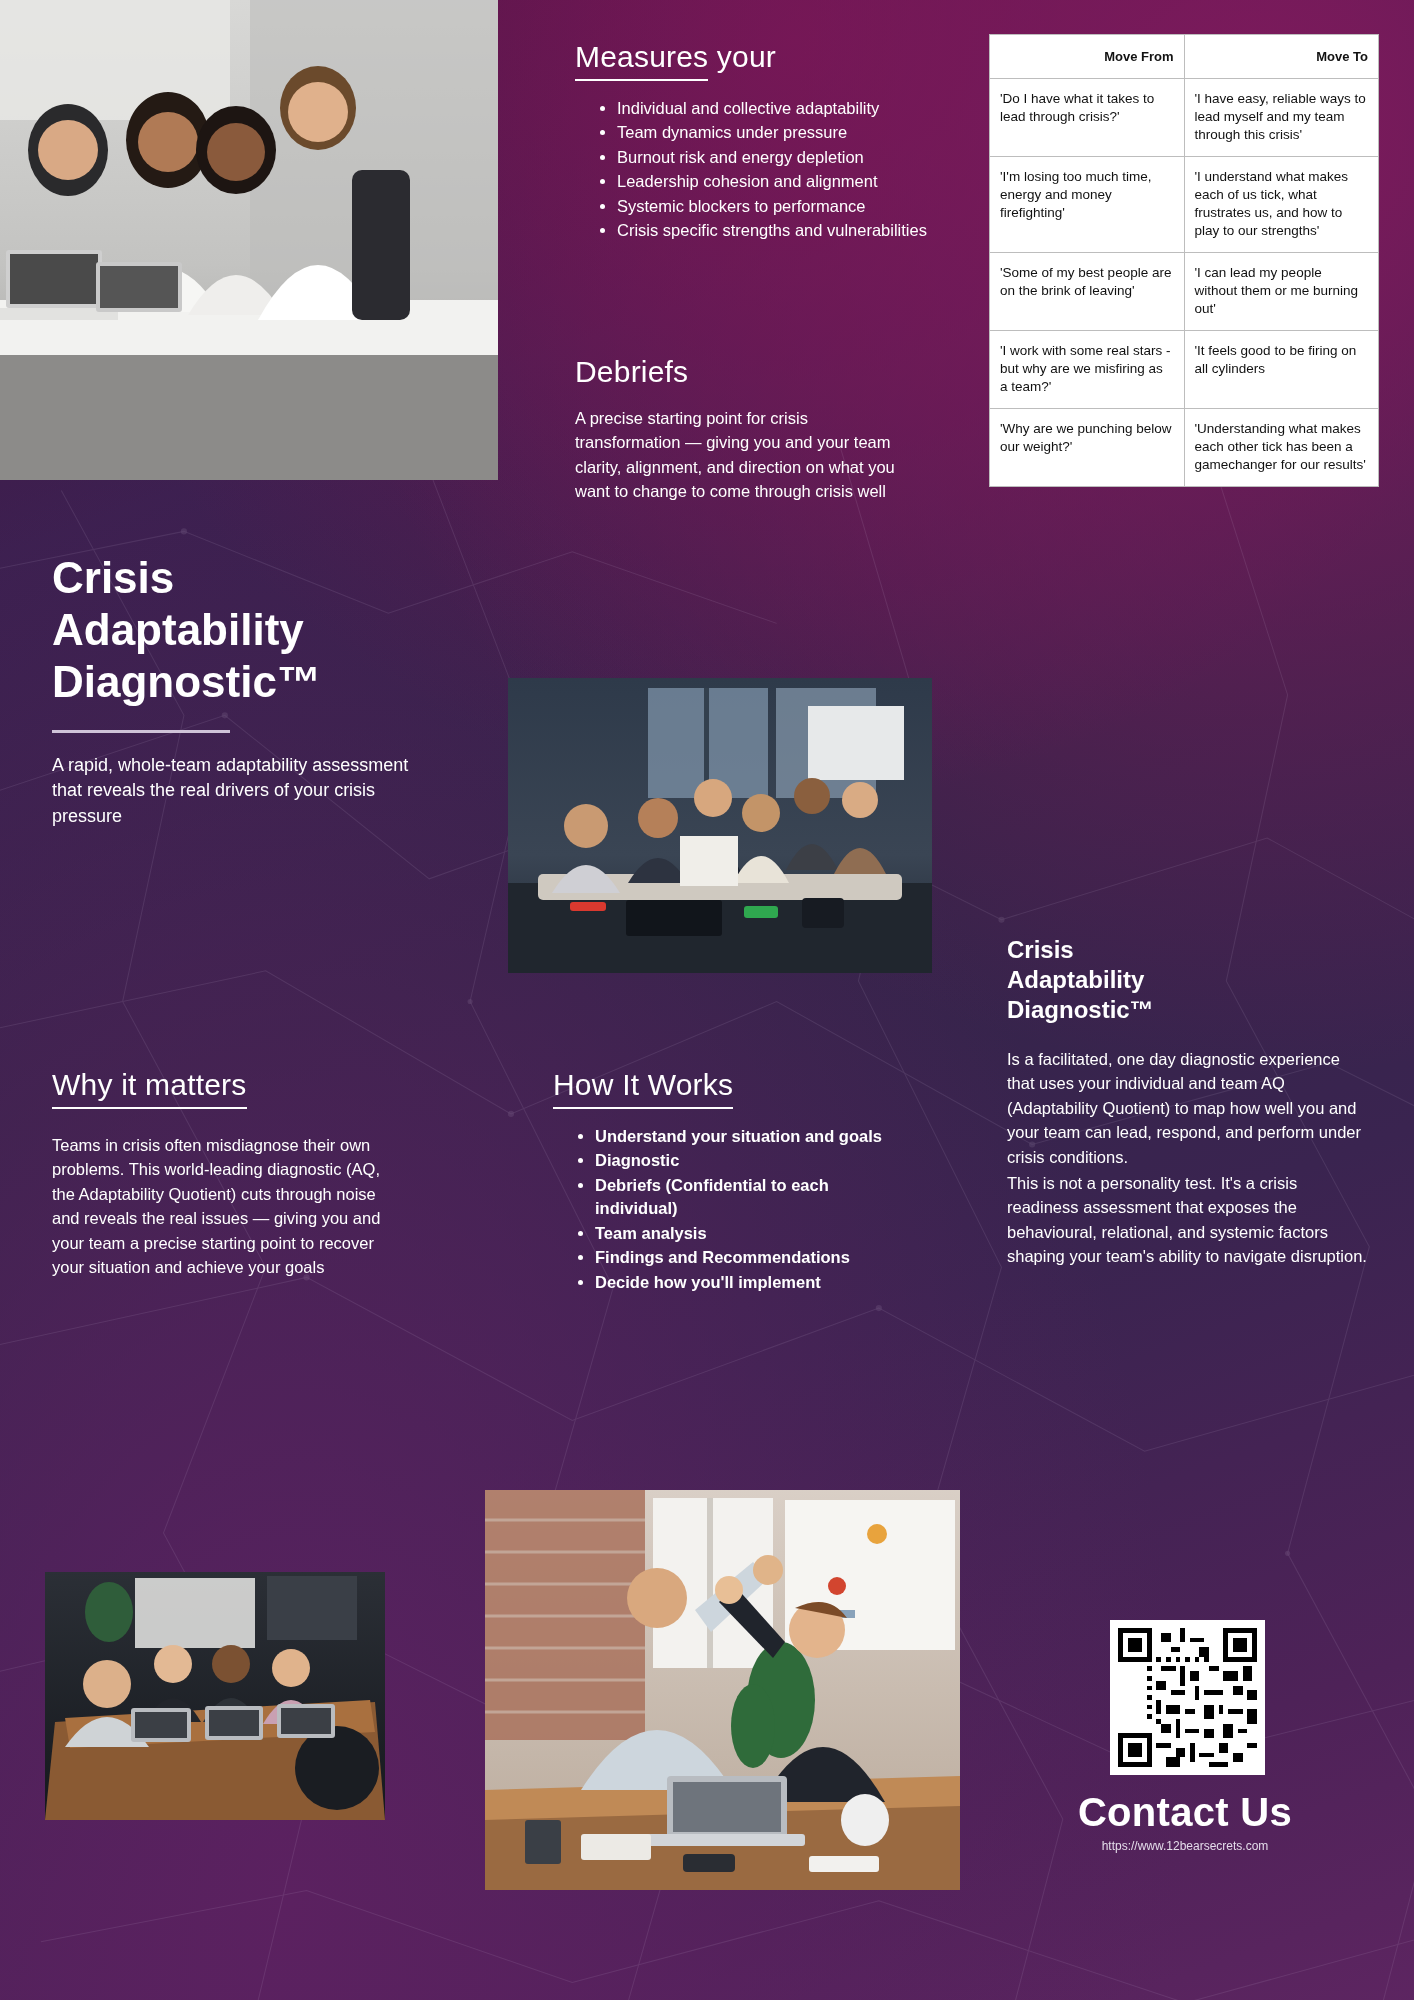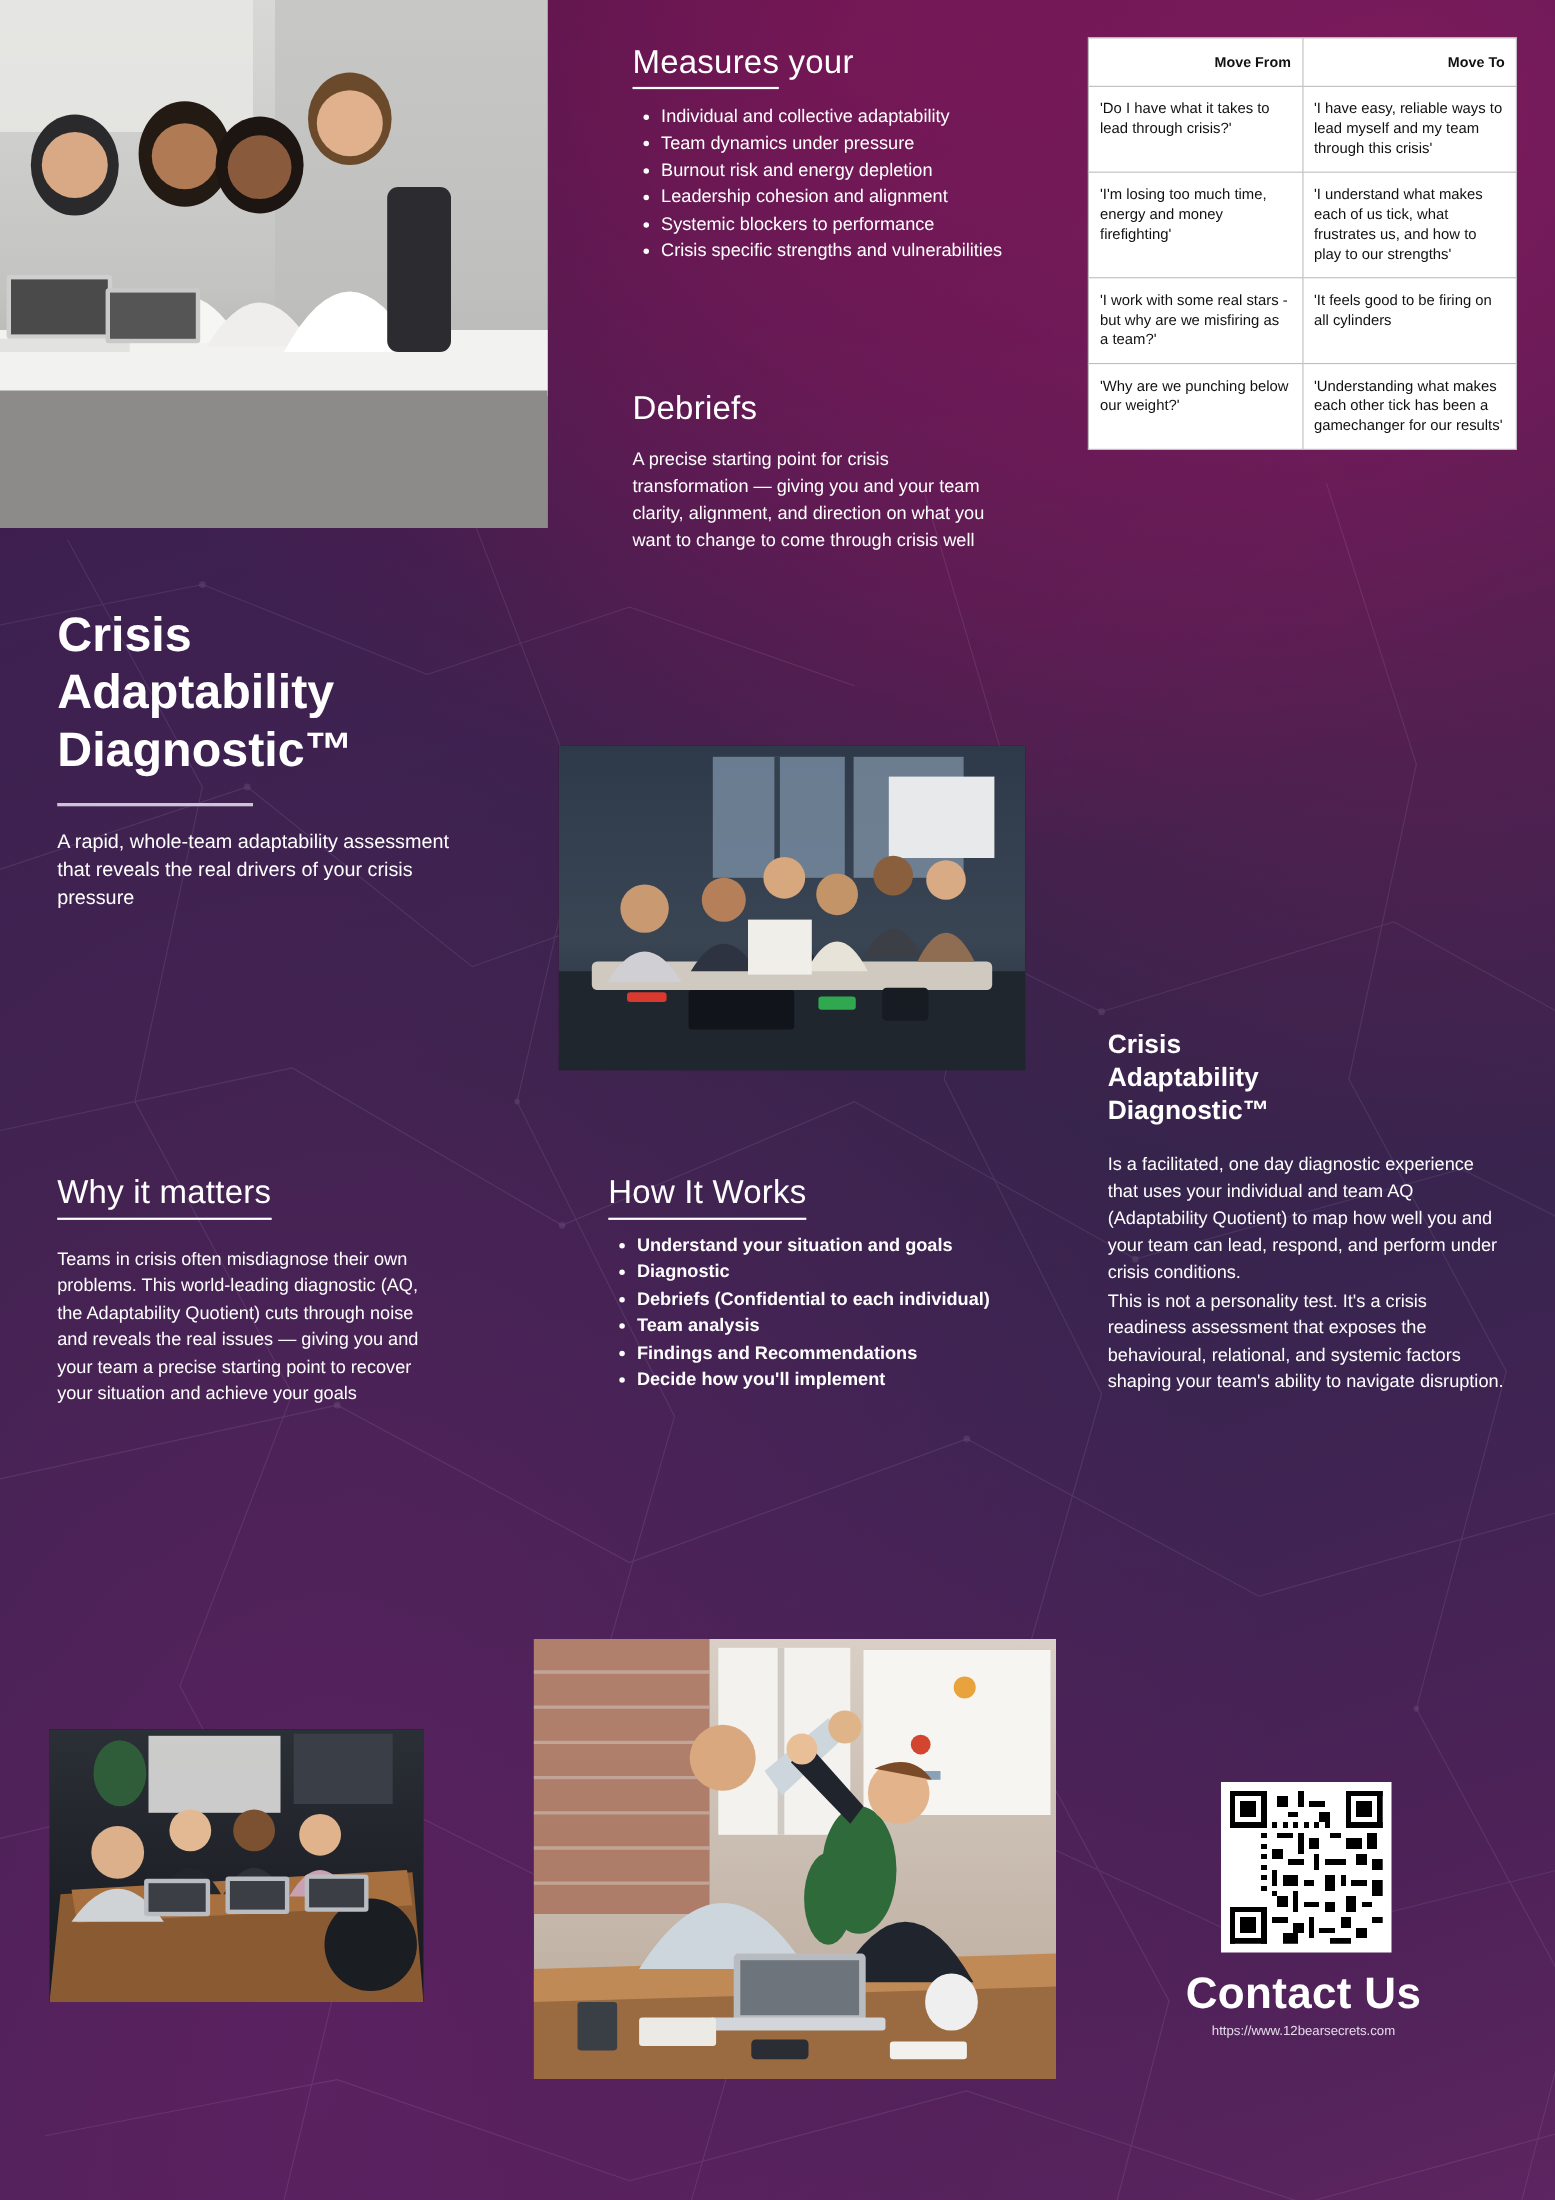--- a/index.html
+++ b/index.html
@@ -45,21 +45,21 @@
     margin: 0 0 14px 0;
     line-height: 1.1;
     letter-spacing: .2px;
   }
   h2.head .ul {
     display: inline-block;
     border-bottom: 2px solid #ffffff;
     padding-bottom: 6px;
   }
   ul.bullets {
-    margin: 0;
+    margin: 16px;
     padding-left: 26px;
     color: #ffffff;
     font-size: 16.5px;
     line-height: 1.42;
   }
   ul.bullets li { margin-bottom: 1px; }
   ul.bullets.bold li { font-weight: bold; }
   p.body {
     color: #ffffff;
     font-size: 16.5px;
@@ -225,20 +225,24 @@
       <th>Move From</th>
       <th>Move To</th>
     </tr>
     <tr>
       <td>'Do I have what it takes to lead through crisis?'</td>
       <td>'I have easy, reliable ways to lead myself and my team through this crisis'</td>
     </tr>
     <tr>
       <td>'I'm losing too much time, energy and money firefighting'</td>
       <td>'I understand what makes each of us tick, what frustrates us, and how to play to our strengths'</td>
+    </tr>
+    <tr>
+      <td>'Some of my best people are on the brink of leaving'</td>
+      <td>'I can lead my people without them or me burning out'</td>
     </tr>
     <tr>
       <td>'I work with some real stars - but why are we misfiring as a team?'</td>
       <td>'It feels good to be firing on all cylinders</td>
     </tr>
     <tr>
       <td>'Why are we punching below our weight?'</td>
       <td>'Understanding what makes each other tick has been a gamechanger for our results'</td>
     </tr>
   </tbody>

